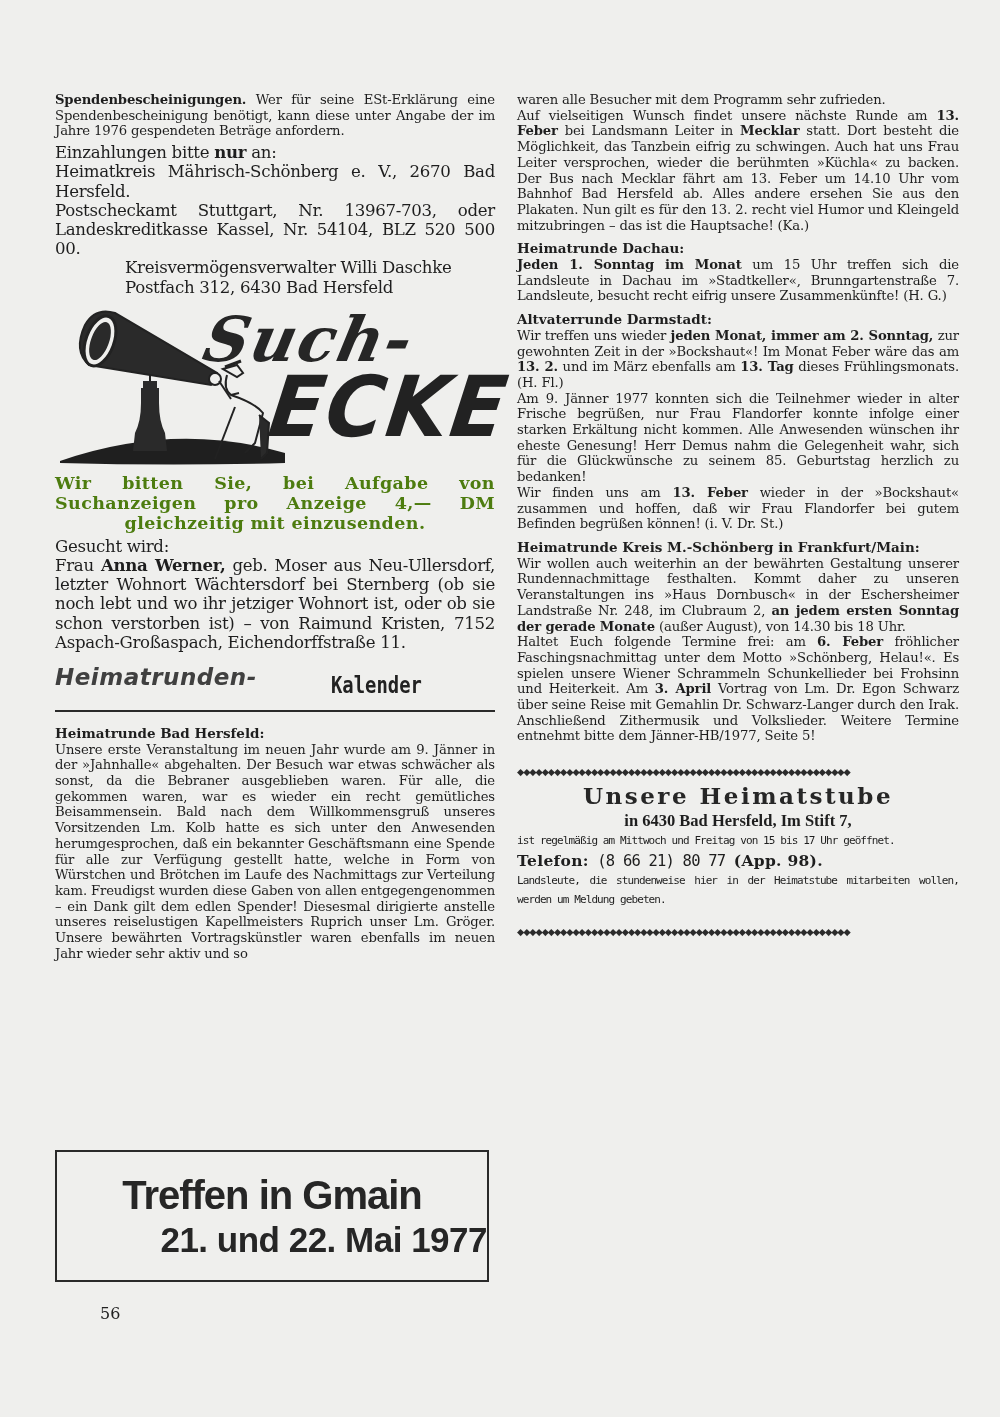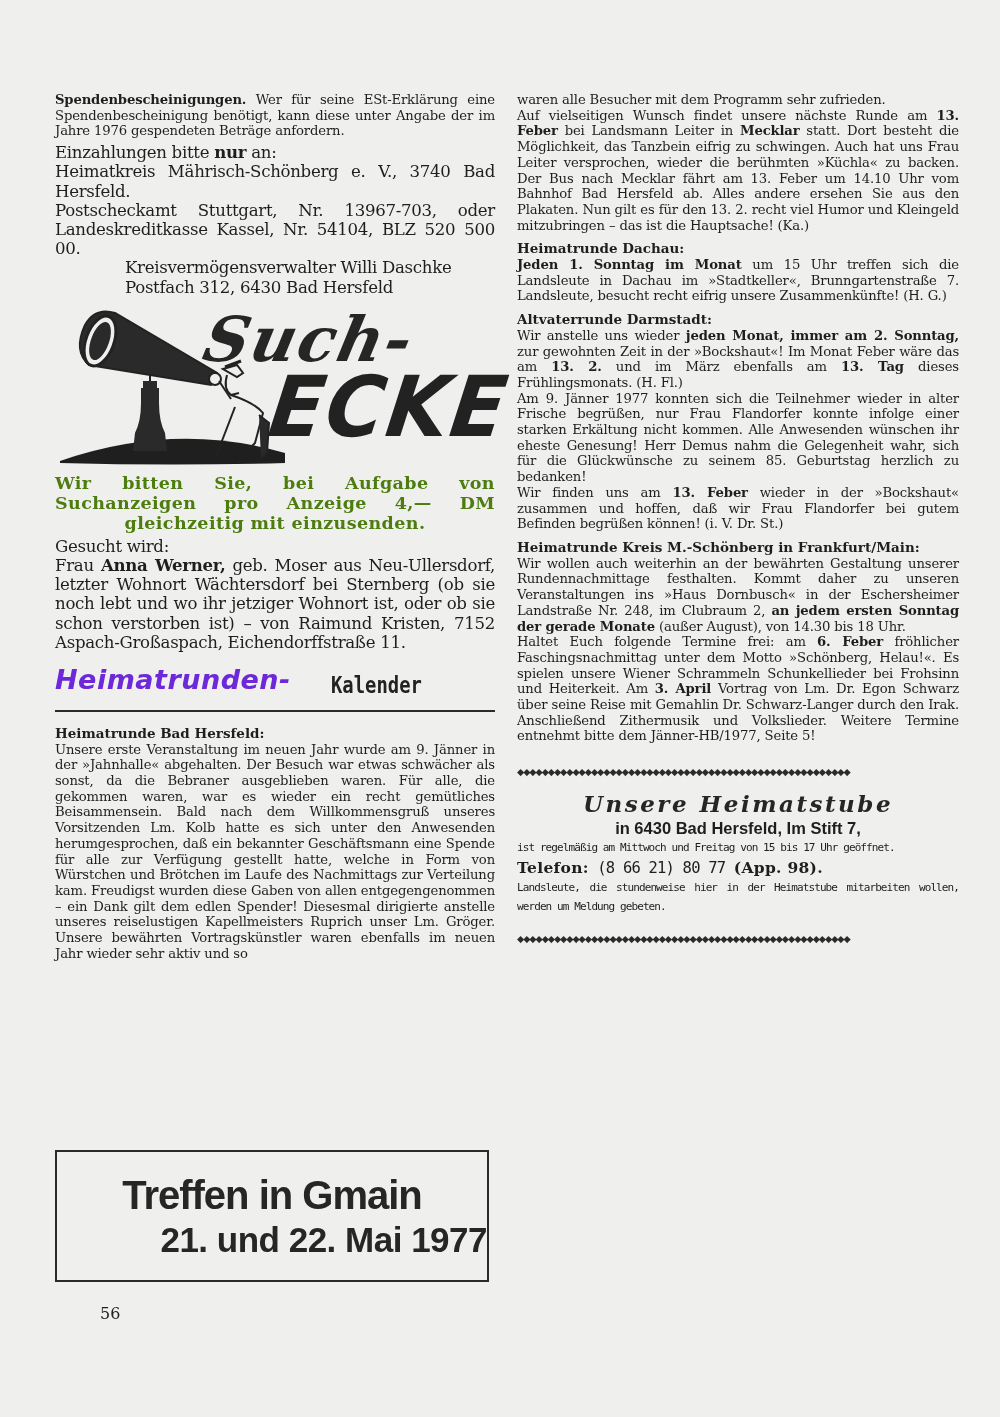--- a/index.html
+++ b/index.html
@@ -51,21 +51,21 @@
     color: #4d7c0f;
   }
 
   .kalender {
     margin-top: 10px; height: 48px; position: relative;
     border-bottom: 2px solid #2a2a2a;
   }
   .kal-script {
     position: absolute; left: 0; top: 2px;
     font-family: "DejaVu Sans", sans-serif; font-weight: bold; font-style: italic;
-    font-size: 27px; color: #6d28d9; letter-spacing: 0.5px;
+    font-size: 23px; color: #404040; letter-spacing: 0.5px;
   }
   .kal-sub {
     position: absolute; left: 276px; top: 10px;
     font-family: "DejaVu Sans Mono", monospace; font-weight: bold;
     font-size: 23px; color: #222; transform: scaleX(0.82); transform-origin: left;
   }
   .heading {
     font-family: "DejaVu Serif", serif; font-weight: bold;
     font-size: 13.5px; line-height: 15.7px;
   }
@@ -88,26 +88,25 @@
     position: absolute; left: 55px; top: 1304px;
     font-family: "DejaVu Serif", serif; font-size: 16px; color: #222; margin-left: 45px;
   }
 
   .diamonds {
     font-family: "DejaVu Sans", sans-serif; font-size: 9.4px; letter-spacing: -1.05px;
     color: #2b2b2b; white-space: nowrap; overflow: hidden; line-height: 12px;
   }
   .stube-title {
     font-family: "DejaVu Serif", serif; font-weight: bold;
-    font-size: 23px; letter-spacing: 2.5px; text-align: center; margin-top: 12px;
+    font-size: 23px; letter-spacing: 2.5px; text-align: center; margin-top: 4px;
     color: #262626;
-    font-style: italic;
   }
   .stube-addr {
-    font-family: Liberation Sans, sans-serif; font-weight: bold;
+    font-family: Liberation Serif, serif; font-weight: bold;
     font-size: 16.5px; text-align: center; margin-top: 2px;
   }
   .stube-text {
     font-family: "DejaVu Sans Mono", "Liberation Mono", monospace;
     font-size: 11px; line-height: 19.6px; text-align: justify; letter-spacing: -0.9px;
   }
   .stube-phone {
     font-family: "DejaVu Sans Mono", monospace; font-size: 15.5px; letter-spacing: -0.8px;
     line-height: 20px;
   }
@@ -118,21 +117,21 @@
 
 <div class="page">
 
   <div class="col col-left">
 
     <p class="small"><b>Spendenbescheinigungen.</b><span> Wer für seine ESt-Erklärung eine Spendenbescheinigung benötigt, kann diese unter Angabe der im Jahre 1976 gespendeten Beträge anfordern.</span></p>
 
     <div class="gap-s"></div>
     <div class="large">
       <p style="text-align:left"><span>Einzahlungen bitte </span><b>nur</b><span> an:</span></p>
-      <p>Heimatkreis Mährisch-Schönberg e. V., 3740 Bad Hersfeld.</p>
+      <p>Heimatkreis Mährisch-Schönberg e. V., 2670 Bad Hersfeld.</p>
       <p>Postscheckamt Stuttgart, Nr. 13967-703, oder Landeskreditkasse Kassel, Nr. 54104, BLZ 520 500 00.</p>
       <p class="indent">Kreisvermögensverwalter Willi Daschke</p>
       <p class="indent">Postfach 312, 6430 Bad Hersfeld</p>
     </div>
 
     <div class="such-logo">
       <svg width="440" height="170" viewBox="0 0 440 170">
 
         <path d="M5 158 Q120 118 230 150 L230 160 Q120 163 5 160 Z" fill="#1f1f1f"></path>
 
@@ -185,21 +184,21 @@
   <div class="col col-right">
     <p class="small">waren alle Besucher mit dem Programm sehr zufrieden.</p>
     <p class="small"><span>Auf vielseitigen Wunsch findet unsere nächste Runde am </span><b>13. Feber</b><span> bei Landsmann Leiter in </span><b>Mecklar</b><span> statt. Dort besteht die Möglichkeit, das Tanzbein eifrig zu schwingen. Auch hat uns Frau Leiter versprochen, wieder die berühmten »Küchla« zu backen. Der Bus nach Mecklar fährt am 13. Feber um 14.10 Uhr vom Bahnhof Bad Hersfeld ab. Alles andere ersehen Sie aus den Plakaten. Nun gilt es für den 13. 2. recht viel Humor und Kleingeld mitzubringen – das ist die Hauptsache! (Ka.)</span></p>
 
     <div class="gap"></div>
     <p class="heading">Heimatrunde Dachau:</p>
     <p class="small"><b>Jeden 1. Sonntag im Monat</b><span> um 15 Uhr treffen sich die Landsleute in Dachau im »Stadtkeller«, Brunngartenstraße 7. Landsleute, besucht recht eifrig unsere Zusammenkünfte! (H. G.)</span></p>
 
     <div class="gap"></div>
     <p class="heading">Altvaterrunde Darmstadt:</p>
-    <p class="small"><span>Wir anstelle uns wieder </span><b>jeden Monat, immer am 2. Sonntag,</b><span> zur gewohnten Zeit in der »Bockshaut«! Im Monat Feber wäre das am </span><b>13. 2.</b><span> und im März ebenfalls am </span><b>13. Tag</b><span> dieses Frühlingsmonats. (H. Fl.)</span></p>
+    <p class="small"><span>Wir treffen uns wieder </span><b>jeden Monat, immer am 2. Sonntag,</b><span> zur gewohnten Zeit in der »Bockshaut«! Im Monat Feber wäre das am </span><b>13. 2.</b><span> und im März ebenfalls am </span><b>13. Tag</b><span> dieses Frühlingsmonats. (H. Fl.)</span></p>
     <p class="small">Am 9. Jänner 1977 konnten sich die Teilnehmer wieder in alter Frische begrüßen, nur Frau Flandorfer konnte infolge einer starken Erkältung nicht kommen. Alle Anwesenden wünschen ihr eheste Genesung! Herr Demus nahm die Gelegenheit wahr, sich für die Glückwünsche zu seinem 85. Geburtstag herzlich zu bedanken!</p>
     <p class="small"><span>Wir finden uns am </span><b>13. Feber</b><span> wieder in der »Bockshaut« zusammen und hoffen, daß wir Frau Flandorfer bei gutem Befinden begrüßen können! (i. V. Dr. St.)</span></p>
 
     <div class="gap"></div>
     <p class="heading">Heimatrunde Kreis M.-Schönberg in Frankfurt/Main:</p>
     <p class="small"><span>Wir wollen auch weiterhin an der bewährten Gestaltung unserer Rundennachmittage festhalten. Kommt daher zu unseren Veranstaltungen ins »Haus Dornbusch« in der Eschersheimer Landstraße Nr. 248, im Clubraum 2, </span><b>an jedem ersten Sonntag der gerade Monate</b><span> (außer August), von 14.30 bis 18 Uhr.</span></p>
     <p class="small"><span>Haltet Euch folgende Termine frei: am </span><b>6. Feber</b><span> fröhlicher Faschingsnachmittag unter dem Motto »Schönberg, Helau!«. Es spielen unsere Wiener Schrammeln Schunkellieder bei Frohsinn und Heiterkeit. Am </span><b>3. April</b><span> Vortrag von Lm. Dr. Egon Schwarz über seine Reise mit Gemahlin Dr. Schwarz-Langer durch den Irak. Anschließend Zithermusik und Volkslieder. Weitere Termine entnehmt bitte dem Jänner-HB/1977, Seite 5!</span></p>
 
     <div style="height:22px"></div>
     <div>

